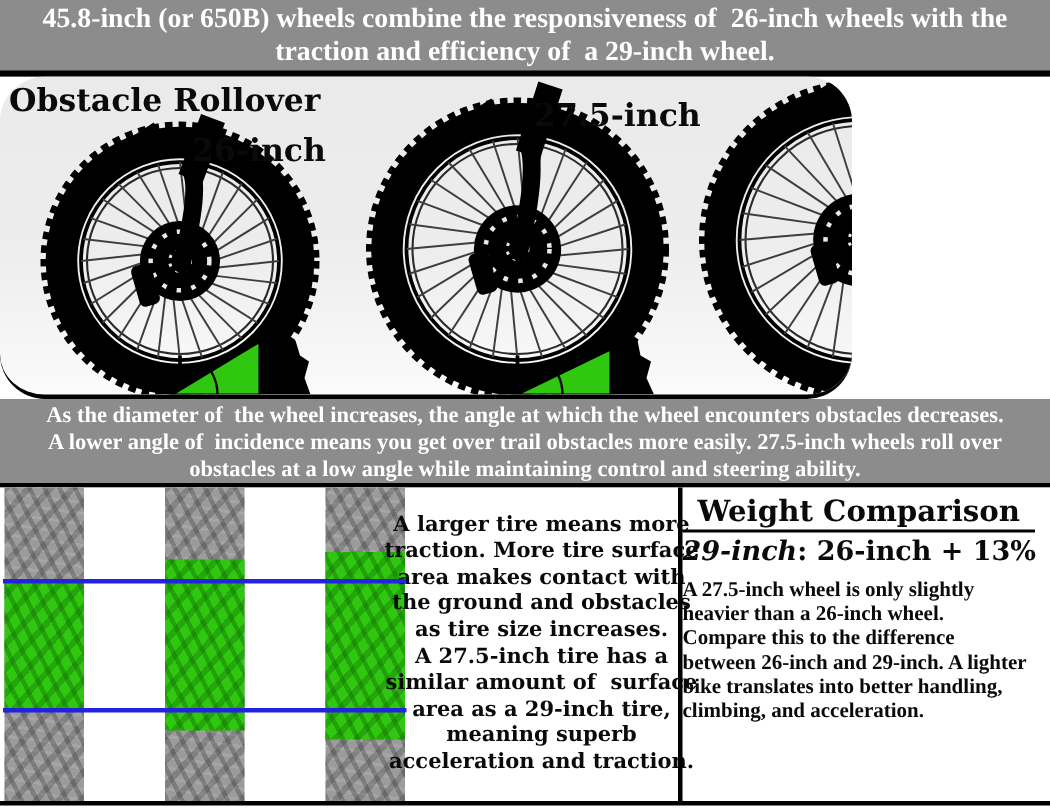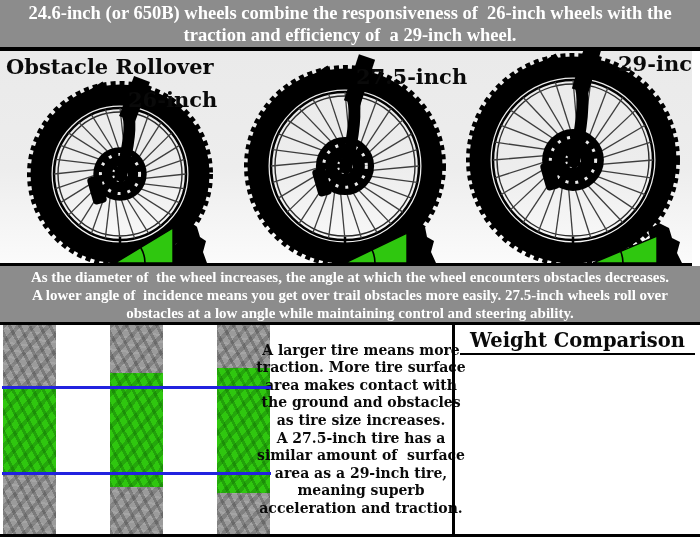--- a/index.html
+++ b/index.html
@@ -13,23 +13,23 @@
   
   .banner{position:absolute;left:0;width:700px;background:var(--banner-bg);
           color:var(--banner-text);text-align:center;
           font-family:"Liberation Serif",serif;font-weight:bold;white-space:pre;}
   #banner-top{top:0;height:51px;border-bottom:4px solid #000;
               font-size:18.5px;line-height:21.5px;padding-top:3px;}
   #banner-middle{top:266px;height:59px;border-bottom:3px solid #000;
               font-size:15px;line-height:18px;padding-top:2px;}
 
   
-  #wheels-panel{position:absolute;top:51px;left:0;width:692px;height:215px;
+  #wheels-panel{position:absolute;top:51px;left:0;width:568px;height:215px;
     background:linear-gradient(180deg,#eaeaea 0%,#ededed 55%,#fbfbfb 100%);
-    border-bottom:3px solid #000;overflow:hidden;}
+    border-bottom:3px solid #000;overflow:hidden;border-radius:30px;}
   #rollover-title{position:absolute;top:3px;left:6px;font-size:21px;font-weight:bold;color:#0a0a0a;}
   .wheel-label{position:absolute;font-size:21px;font-weight:bold;color:#0a0a0a;white-space:pre;}
   #wheel-label-0{left:128px;top:36px;}
   #wheel-label-1{left:356px;top:13px;}
   #wheel-label-2{left:618px;top:0px;}
   #wheels-svg{position:absolute;top:0;left:0;}
 
   
   #bottom-section{position:absolute;top:325px;left:0;width:700px;height:209px;background:#fff;}
   #bottom-border{position:absolute;top:534px;left:0;width:700px;height:3px;background:#000;}
@@ -49,34 +49,34 @@
   #patch-0{top:62px;height:86px;} #patch-1{top:48px;height:114px;} #patch-2{top:43px;height:125px;}
   .blue-line{position:absolute;left:2px;width:269px;height:3px;background:var(--line-blue);z-index:3;}
   #blue-line-top{top:61px;} #blue-line-bottom{top:147px;}
 
   #traction-text{position:absolute;left:268px;top:0;width:186px;height:209px;
     display:flex;align-items:center;justify-content:center;text-align:center;
     font-weight:bold;font-size:14px;line-height:17.6px;white-space:pre;color:#0a0a0a;}
 
   #panel-divider{position:absolute;left:452px;top:0;width:3px;height:209px;background:#000;}
 
-  #weight-panel{position:absolute;left:455px;top:0;width:245px;height:209px;text-align:center;color:#0a0a0a;}
+  #weight-panel{position:absolute;left:455px;top:0;width:245px;height:209px;color:#0a0a0a;}
   #weight-title{display:inline-block;margin-top:4px;font-size:19.5px;font-weight:bold;
     border-bottom:2.5px solid #000;padding:0 10px 1px 10px;}
   .weight-row{font-size:18px;font-weight:bold;line-height:26px;}
   .weight-size{font-style:italic;}
   #weight-note{margin-top:5px;font-family:"Liberation Serif",serif;font-weight:bold;
     font-size:14px;line-height:16.2px;white-space:pre;}
 </style>
 </head>
 <body>
 
 <div id="infographic">
 
-  <div class="banner" id="banner-top">24.6-inch (or 650B) wheels combine the responsiveness of  26-inch wheels with the
+  <div class="banner" id="banner-top">45.8-inch (or 650B) wheels combine the responsiveness of  26-inch wheels with the
 traction and efficiency of  a 29-inch wheel.</div>
 
   <div id="wheels-panel">
     <svg id="wheels-svg" width="700" height="212" viewBox="0 0 700 212">
         <g>
           <circle cx="120" cy="123" r="90" fill="none" stroke="#000" stroke-width="6" stroke-dasharray="5 4"></circle>
           <circle cx="120" cy="123" r="79" fill="none" stroke="#000" stroke-width="21"></circle>
           <circle cx="120" cy="123" r="66" fill="none" stroke="#000" stroke-width="2.5"></circle>
           <circle cx="120" cy="123" r="62" fill="none" stroke="#2a2a2a" stroke-width="1.4"></circle>
           <line x1="132.78324516437232" y1="128.708646342834" x2="186" y2="123" stroke="#3d3d3d" stroke-width="1.3"></line>
@@ -242,17 +242,26 @@
 A 27.5-inch tire has a
 similar amount of  surface
 area as a 29-inch tire,
 meaning superb
 acceleration and traction.</div>
 
     <div id="panel-divider"></div>
 
     <div id="weight-panel">
       <div><span id="weight-title">Weight Comparison</span></div>
+      <div class="weight-row">
+        <span class="weight-size">29-inch</span><span>: </span><span>26-inch + 13%</span>
+      </div>
+      <div id="weight-note">A 27.5-inch wheel is only slightly
+heavier than a 26-inch wheel.
+Compare this to the difference
+between 26-inch and 29-inch. A lighter
+bike translates into better handling,
+climbing, and acceleration.</div>
     </div>
   </div>
 
   <div id="bottom-border"></div>
 </div>
 
 </body></html>

